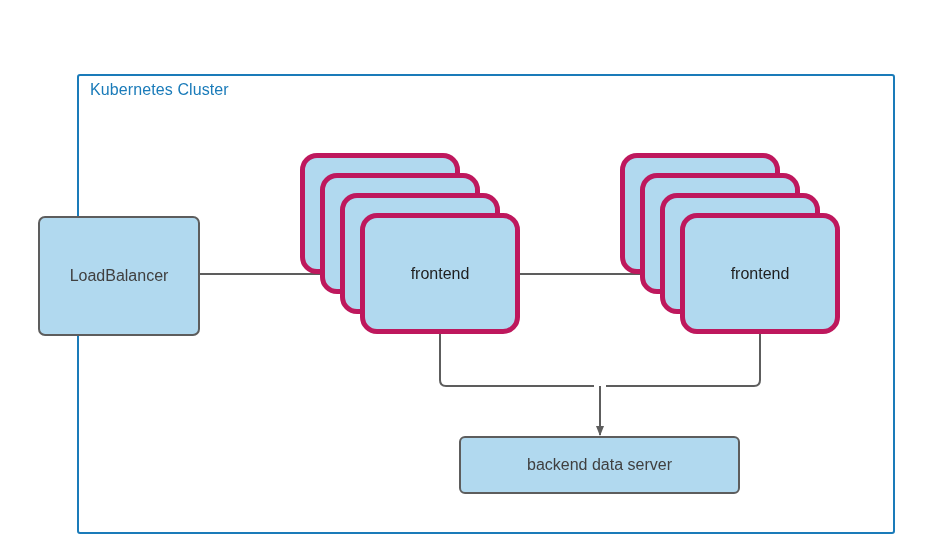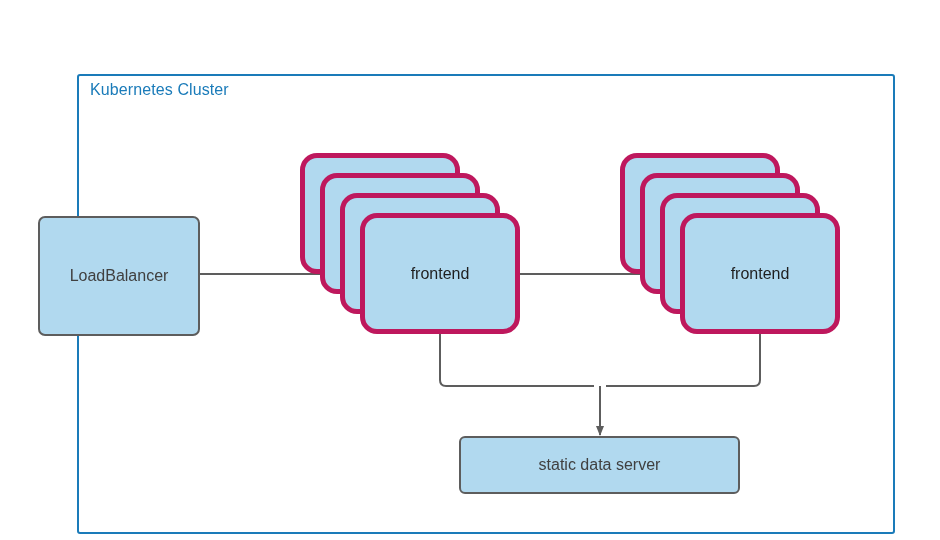--- a/index.html
+++ b/index.html
@@ -130,21 +130,21 @@
   <div class="stack" id="backend-stack">
     <div class="card c0"></div>
     <div class="card c1"></div>
     <div class="card c2"></div>
     <div class="card c3">
       <span>frontend</span>
     </div>
   </div>
 
   <div class="node" id="sds">
-    <span>static data server</span>
+    <span>backend data server</span>
   </div>
 
   <svg id="wires" viewBox="0 0 940 540">
     <defs>
       <marker id="arrowhead" markerWidth="10" markerHeight="8" refX="9" refY="4" orient="auto" markerUnits="userSpaceOnUse">
         <path d="M0,0 L10,4 L0,8 z" fill="#5d5d5d"></path>
       </marker>
     </defs>
 
     <line x1="200" y1="238" x2="359" y2="238" stroke="#5d5d5d" stroke-width="2" marker-end="url(#arrowhead)"></line>

